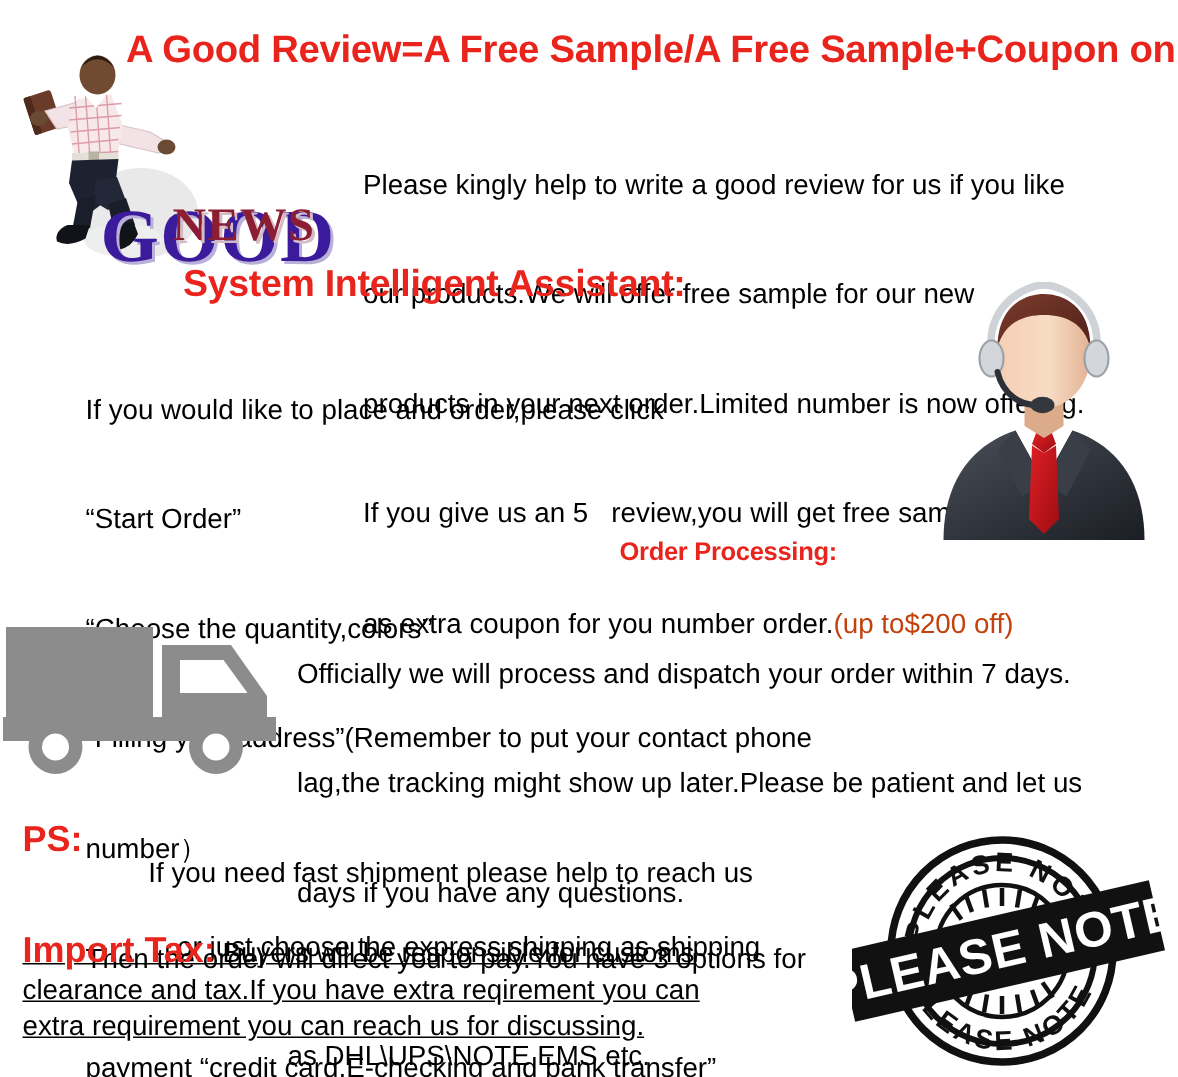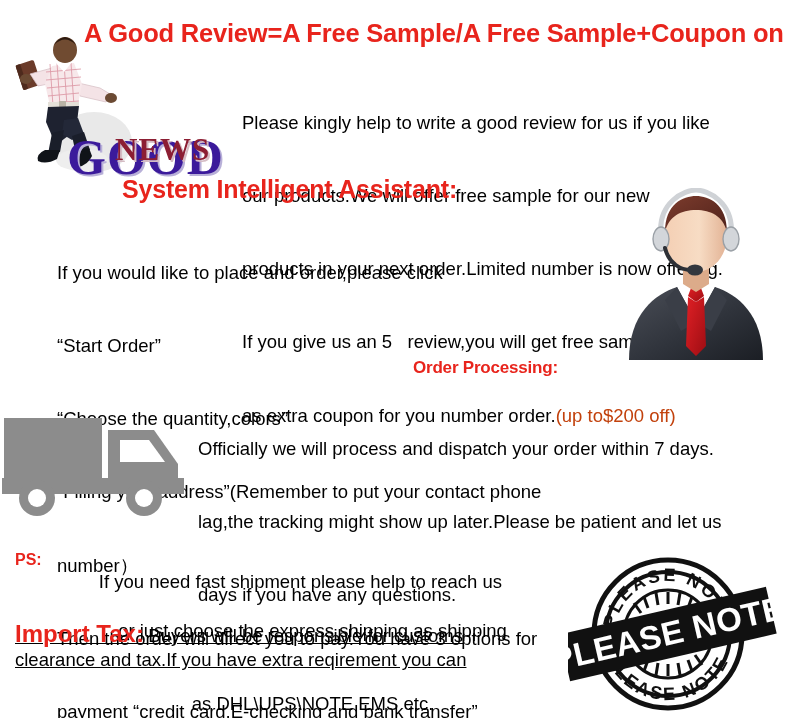--- a/index.html
+++ b/index.html
@@ -82,21 +82,21 @@
     left: 15px;
     top: 546px;
     width: 520px;
   }
   #ps-label {
     position: absolute;
     left: 0px;
     top: 0px;
     color: #E8241C;
     font-weight: bold;
-    font-size: 16px;
+    font-size: 24px;
     line-height: 28px;
   }
   #ps-text {
     margin: 0 0 0 53px;
     color: #000;
     font-size: 18.5px;
     line-height: 24.4px;
     white-space: pre-wrap;
     text-indent: 0;
   }
@@ -333,20 +333,21 @@
       <span class="cont">as DHL\UPS\NOTE EMS etc.</span>
     </div>
   </div>
 
   <div class="abs" id="tax-block">
     <div id="tax-line1">
       <span id="tax-label">Import Tax:</span>
       <span id="tax-text">Buyers will be responsible for customs</span>
     </div>
     <div id="tax-text" class="body-text">clearance and tax.If you have extra reqirement you can</div>
+    <div class="body-text">extra requirement you can reach us for discussing.</div>
   </div>
 
   <div class="abs" id="stamp">
     <svg viewBox="0 0 216 172" width="216" height="172" xmlns="http://www.w3.org/2000/svg">
       <defs>
         <path id="arcTop" d="M 36,92 A 64,64 0 0 1 164,92"></path>
         <path id="arcBottom" d="M 34,92 A 66,66 0 0 0 166,92"></path>
         <path id="arcTopInner" d="M 47,92 A 53,53 0 0 1 153,92"></path>
         <path id="arcBottomInner" d="M 45,92 A 55,55 0 0 0 155,92"></path>
       </defs>

